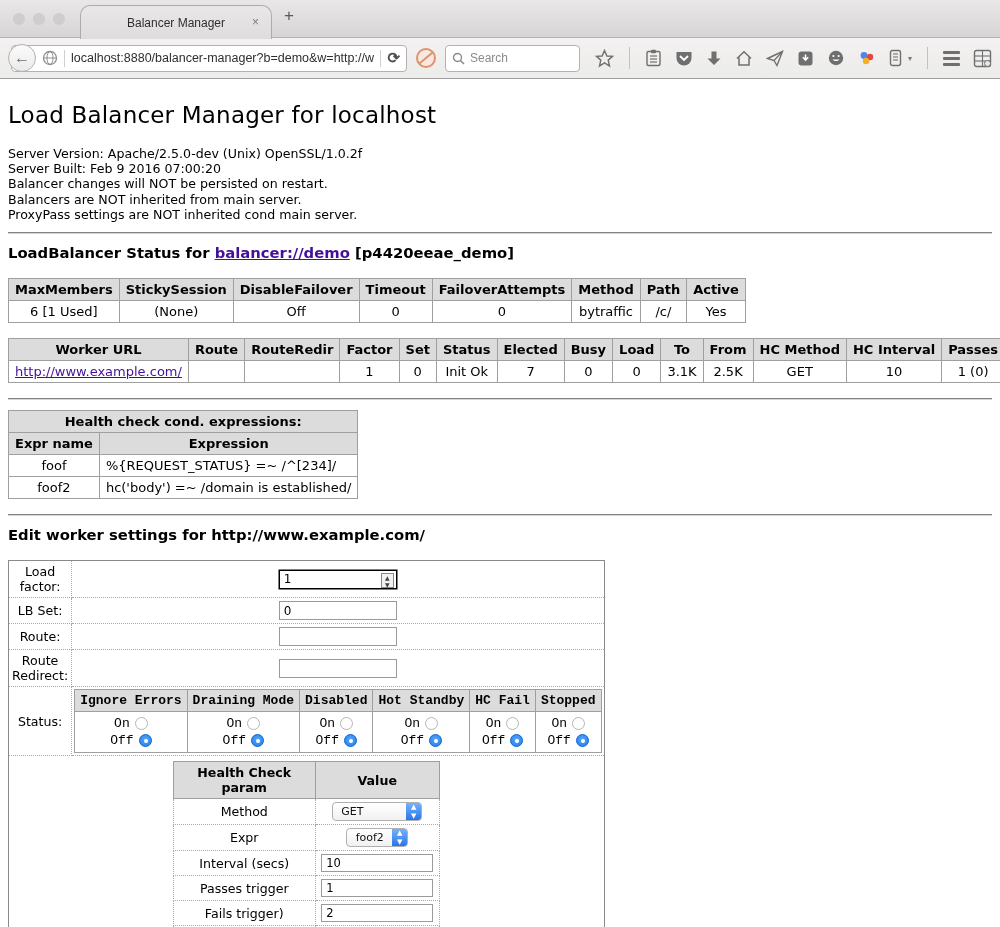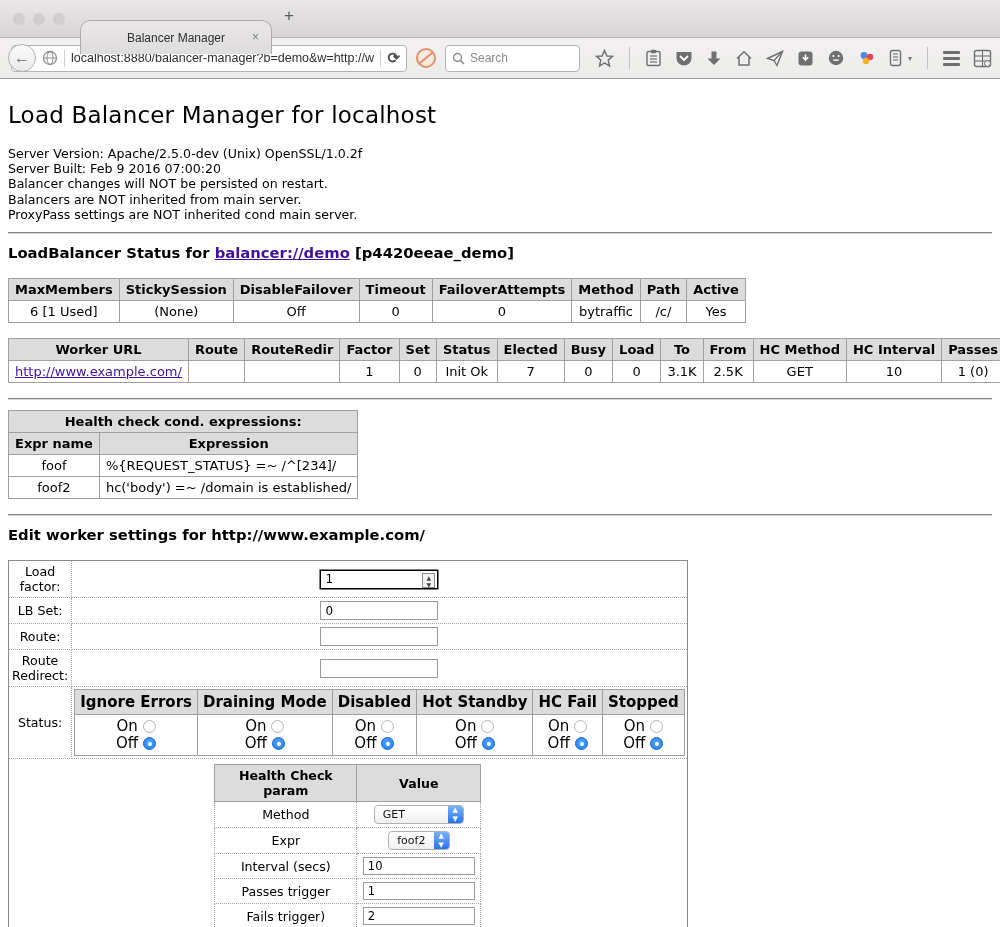--- a/index.html
+++ b/index.html
@@ -9,21 +9,21 @@
 
   
   .chrome { position:absolute; top:0; left:0; width:1000px; height:80px; }
   .tabstrip { height:38px; background:linear-gradient(#e9e7e7,#d6d4d4);
               border-bottom:1px solid #b4b2b2; position:relative;
               font-family:"Liberation Sans", sans-serif; }
   .traffic { position:absolute; left:13px; top:13px; display:flex; gap:8px; }
   .traffic span { width:12px; height:12px; border-radius:50%; background:#cfcdcd; display:block; }
   .tab { position:absolute; left:80px; top:5px; width:192px; height:34px;
          background:linear-gradient(#e9e7e7,#dedcdc); border:1px solid #adabab; border-bottom:none;
-         border-radius:10px 10px 0 0; display:flex; align-items:center; justify-content:center;margin-top:15px; }
+         border-radius:10px 10px 0 0; display:flex; align-items:center; justify-content:center; }
   .tab-title { font-size:12px; color:#2f2f2f; }
   .tab-close { position:absolute; right:12px; top:9px; font-size:12px; color:#7c7c7c; cursor:default; }
   .newtab { position:absolute; left:284px; top:6px; font-size:17px; color:#5a5a5a; }
 
   .navbar { height:41px; background:linear-gradient(#f3f1f1,#ececea);
             border-bottom:1px solid #9e9c9c; display:flex; align-items:center;
             padding:0 8px; gap:9px; font-family:"Liberation Sans", sans-serif; }
   .backbtn { width:28px; height:28px; border-radius:50%; border:1px solid #b3b1b1;
              background:linear-gradient(#fbfbfb,#ebebeb); color:#6d6d6d; font-size:16px;
              display:flex; align-items:center; justify-content:center; flex:none; margin-left:-34px; position:relative; left:34px; z-index:2;}
@@ -70,21 +70,21 @@
   table.form > tbody > tr > td { border:1px dotted #a8a8a8; padding:3px; height:25px; vertical-align:middle;}
   td.flabel { width:102px; text-align:center; }
   td.fval { text-align:center; }
   .tinput { width:118px; height:19px; border:1px solid #9a9a9a; font-size:12px;
             font-family:"DejaVu Sans", sans-serif; padding:1px 4px; background:#fff;}
   .num-wrap { position:relative; display:inline-block; }
   .num-wrap .tinput { border:1px solid #000; box-shadow:0 0 0 0.5px #000; }
   .spin { position:absolute; right:3px; top:3px; width:13px; height:15px; border:1px solid #8a8a8a;
           background:#f2f2f2; font-size:6px; line-height:7px; color:#444; text-align:center;}
 
-  table.status { border-collapse:collapse; width:459px; font-size:15px; }
+  table.status { border-collapse:collapse; width:459px; font-size:13px;font-family:Liberation Mono, monospace; }
   table.status th { background:#dcdcdc; border:1px solid #9f9f9f; padding:3px 5px; white-space:nowrap;}
   table.status td { border:1px solid #9f9f9f; padding:3px 2px; }
   .radio-line { display:flex; align-items:center; justify-content:center; gap:5px; line-height:17px;}
   .radio { width:13px; height:13px; border-radius:50%; border:1px solid #b5b5b5; background:#fff; display:inline-block; }
   .radio.on { border:1px solid #1467cf; background:radial-gradient(circle at 50% 40%, #58a6f7, #1c7df2);
               position:relative; }
   .radio.on::after { content:""; position:absolute; left:4px; top:4px; width:4px; height:4px;
                      border-radius:50%; background:#fff; }
 
   table.hc { border-collapse:collapse; width:267px; margin:2px auto; font-size:12.6px; }

